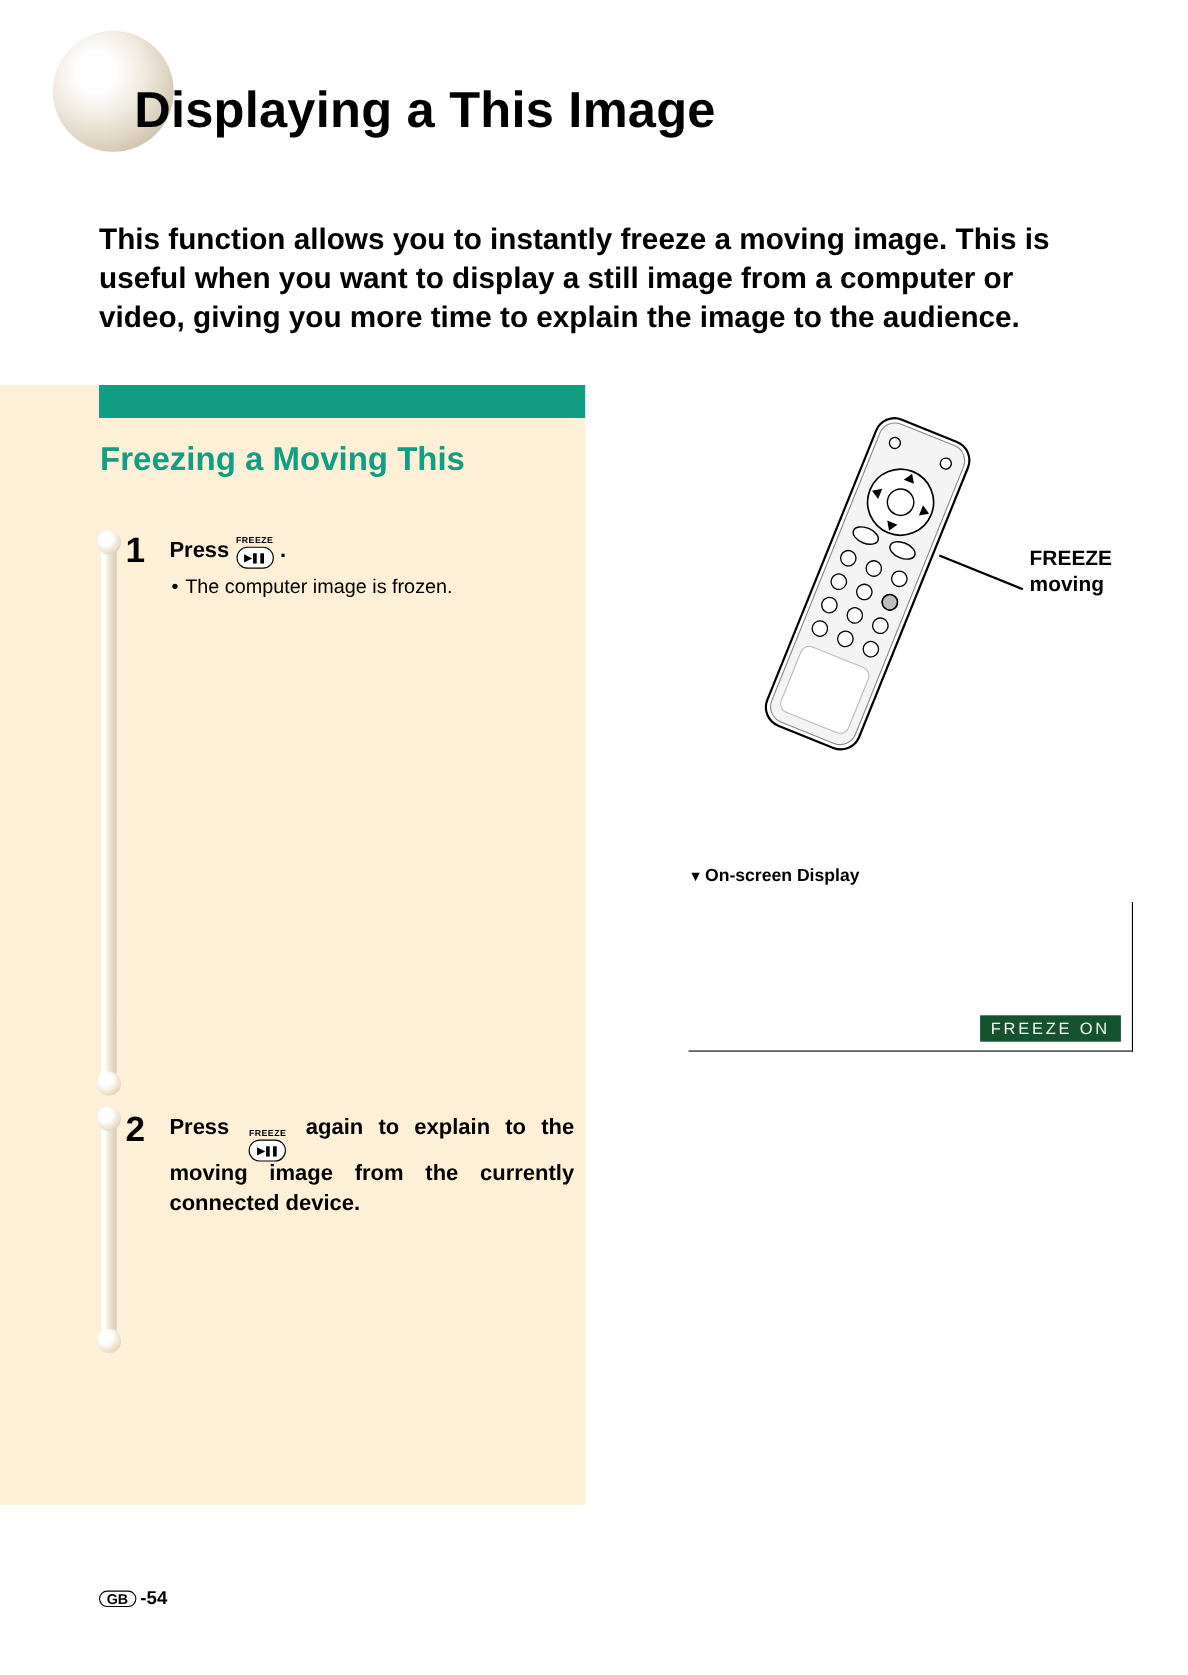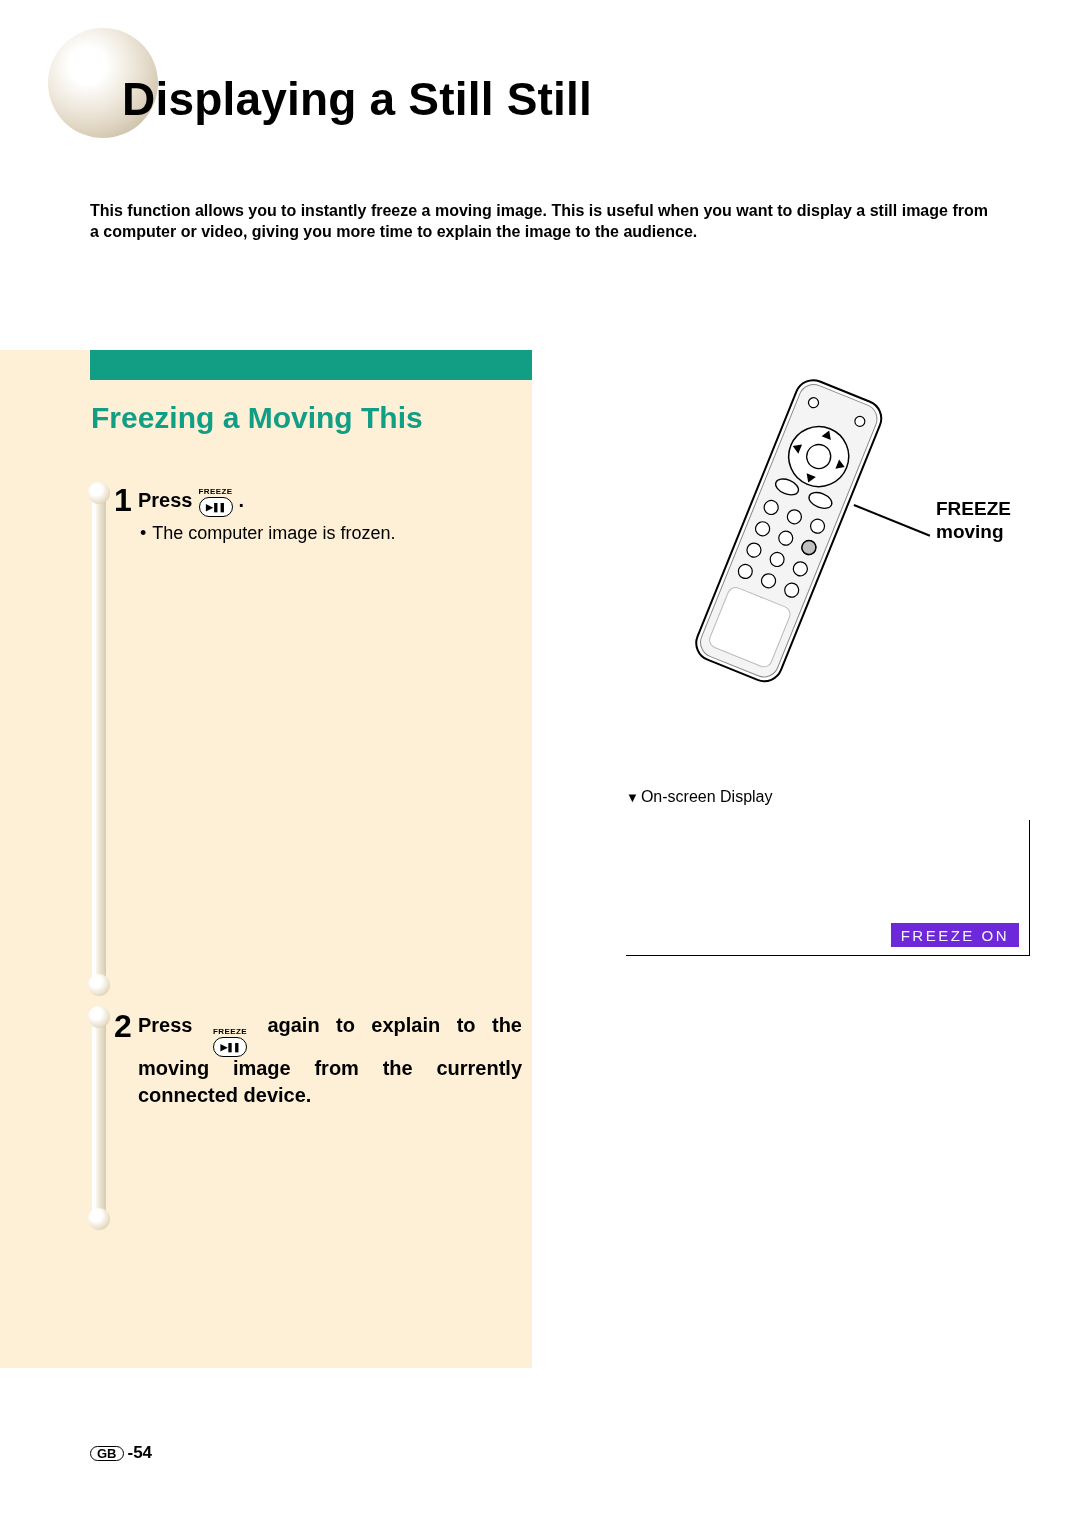--- a/index.html
+++ b/index.html
@@ -21,21 +21,21 @@
     left: 122px; top: 72px;
     font-size: 46px;
     font-weight: bold;
     letter-spacing: 0.2px;
   }
 
   .intro {
     position: absolute;
     left: 90px; top: 200px;
     width: 902px;
-    font-size: 16px;
+    font-size: 27px;
     font-weight: bold;
     line-height: 1.32;
   }
 
   
   .left-panel {
     position: absolute;
     left: 0; top: 350px;
     width: 532px;
     height: 1018px;
@@ -77,21 +77,21 @@
   .cap-1t { top: 132px; }
   .cap-1b { top: 624px; }
   .cap-2t { top: 656px; }
   .cap-2b { top: 858px; }
 
   .step { position: absolute; left: 114px; width: 408px; }
   .step .num {
     position: absolute; left: 0; top: -4px;
     font-size: 32px; font-weight: bold;
   }
-  .step .body { margin-left: 24px; }
+  .step .body { margin-left: 40px; }
 
   .step1 { top: 136px; }
   .step2 { top: 662px; }
 
   .step-line1 { font-size: 20px; font-weight: bold; display: flex; align-items: center; gap: 6px; flex-wrap: wrap; line-height: 1.35; }
   .step-sub { font-size: 18px; margin-top: 8px; padding-left: 2px; }
   .step-sub::before { content: "•"; margin-right: 6px; }
 
   .freeze-btn-inline {
     display: inline-flex; flex-direction: column; align-items: center;
@@ -124,38 +124,38 @@
 
   .freeze-label {
     position: absolute;
     left: 376px; top: 148px;
     font-size: 19px; font-weight: bold; line-height: 1.2;
   }
 
   .osd-heading {
     position: absolute;
     left: 66px; top: 438px;
-    font-size: 16px; font-weight: normal;
+    font-size: 16px; font-weight: bold;
   }
   .osd-heading .tri { font-size: 13px; margin-right: 2px; }
 
   .osd-box {
     position: absolute;
     left: 66px;
     width: 404px;
     border-right: 1.5px solid #000;
     border-bottom: 1.5px solid #000;
   }
   .osd-box.b1 { top: 470px; height: 136px; }
   .osd-box.b2 { top: 666px; height: 136px; }
 
   .osd-tag {
     position: absolute;
     right: 10px; bottom: 8px;
-    background: #6d28d9;
+    background: #14532d;
     color: #f4f4f4;
     font-size: 15px;
     letter-spacing: 2.5px;
     padding: 4px 10px 3px 10px;
     font-weight: 500;
     font-family: Arial, sans-serif;
   }
 
   
   .footer {
@@ -170,21 +170,21 @@
     padding: 0 6px; height: 15px; font-size: 13px;
   }
 </style>
 </head>
 <body>
 
 <div class="page">
 
   <div class="title-sphere"></div>
 
-  <h1 class="page-title">Displaying a Still Still</h1>
+  <h1 class="page-title">Displaying a This Image</h1>
 
   <p class="intro">This function allows you to instantly freeze a moving image. This is useful when you want to display a still image from a computer or video, giving you more time to explain the image to the audience.</p>
 
   <div class="left-panel">
     <div class="teal-bar"></div>
     <h2 class="section-heading">Freezing a Moving This</h2>
 
     <div class="track t1"></div>
     <div class="track-cap cap-1t"></div>
     <div class="track-cap cap-1b"></div>

